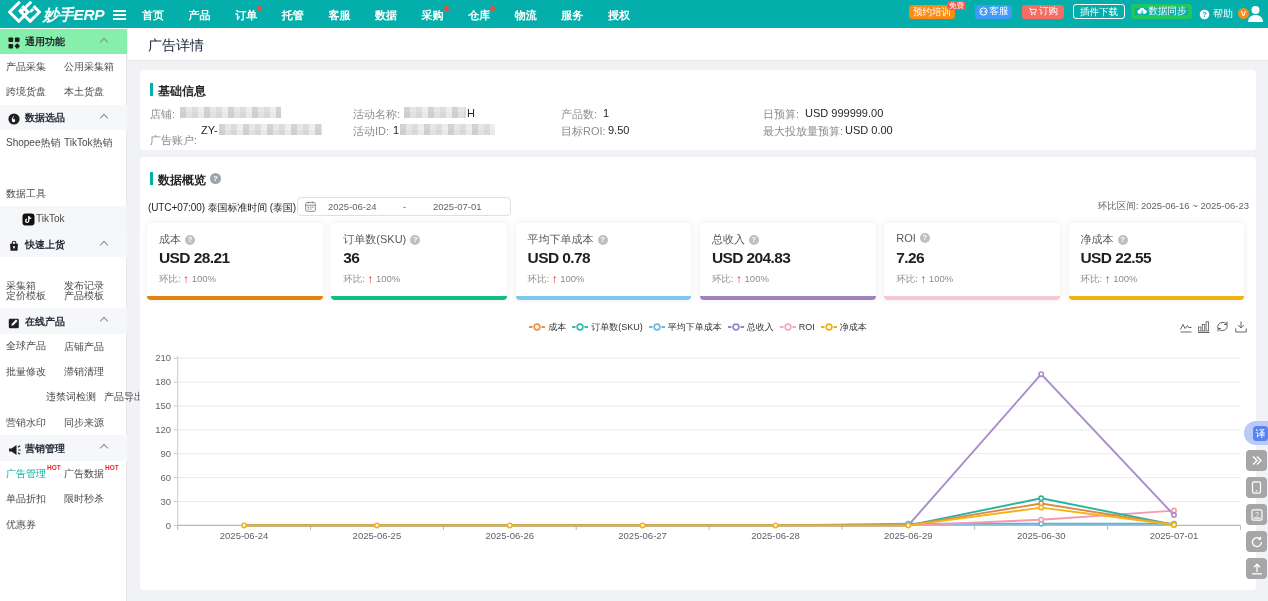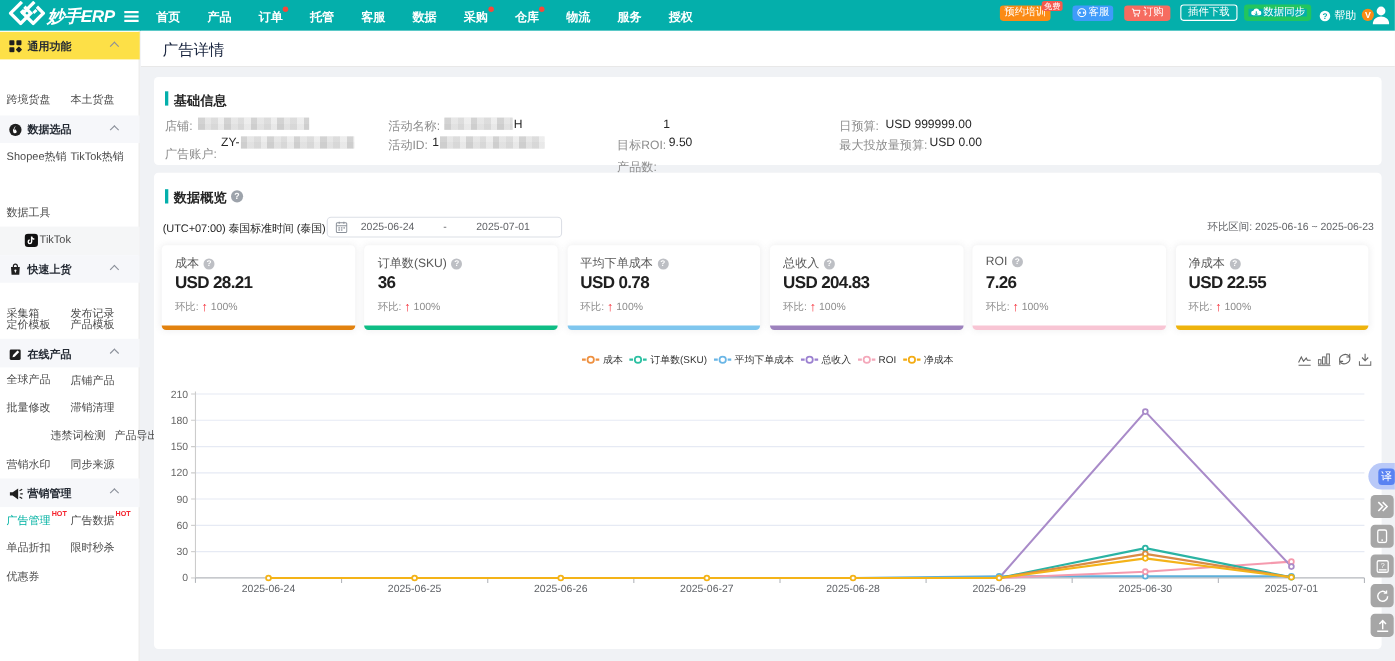--- a/index.html
+++ b/index.html
@@ -75,29 +75,33 @@
       <text x="5.5" y="8.2" font-size="7.5" font-weight="bold" fill="#04afab" text-anchor="middle">?</text>
     </svg>帮助</div>
 <svg class="abs" style="left:1246px;top:5px;" width="17" height="18" viewBox="0 0 17 18">
     <circle cx="9.5" cy="5" r="4" fill="#fff"></circle>
     <path d="M2 17c0-4.5 3.4-7 7.5-7s7.5 2.5 7.5 7z" fill="#fff"></path>
   </svg>
 <div class="abs" style="left:1238px;top:8px;width:11px;height:11px;border-radius:50%;background:#fb8b15;color:#fff;font-size:8px;font-weight:bold;text-align:center;line-height:11px;">V</div>
 
 <div class="abs" style="left:0;top:28px;width:127px;height:573px;background:#fff;border-right:1px solid #e8e8e8;"></div>
 <div id="sidebar" class="abs" style="left:0;top:28.6px;width:127px;height:572px;">
-<div class="srow" style="top:0.0px;background:#fde047;">
+<div class="srow" style="top:0.0px;background:#86efac;">
       <span style="position:absolute;left:8px;top:6.5px;"><svg width="12" height="12" viewBox="0 0 12 12">
           <rect x="0.5" y="0.5" width="4.6" height="4.6" rx="0.8" fill="#1f1f1f"></rect>
           <rect x="6.9" y="0.5" width="4.6" height="4.6" rx="0.8" fill="#1f1f1f"></rect>
           <rect x="0.5" y="6.9" width="4.6" height="4.6" rx="0.8" fill="#1f1f1f"></rect>
           <rect x="7" y="7" width="4.2" height="4.2" rx="0.8" transform="rotate(45 9.2 9.2)" fill="#1f1f1f"></rect>
         </svg></span>
       <span class="shead" style="position:absolute;left:25px;top:6.5px;">通用功能</span>
       <span class="caret"></span>
+    </div>
+<div class="srow" style="top:25.4px;">
+      <span class="sitem" style="left:6px;">产品采集</span>
+      <span class="sitem" style="left:64px;">公用采集箱</span>
     </div>
 <div class="srow" style="top:50.8px;">
       <span class="sitem" style="left:6px;">跨境货盘</span>
       <span class="sitem" style="left:64px;">本土货盘</span>
     </div>
 <div class="srow" style="top:76.3px;background:#f6f7fa;">
       <span style="position:absolute;left:8px;top:6.5px;"><svg width="12" height="12" viewBox="0 0 12 12">
           <circle cx="6" cy="6" r="5.6" fill="#1f1f1f"></circle>
           <path d="M6 2.6c.3 1-.9 1.7-.9 3 0 .5.2.8.4 1.1 0-.6.3-1 .8-1.3-.1.9.9 1.2.9 2.1a1.6 1.6 0 0 1-3.2.2c-.7-1.9.6-2.7 1-3.9z" fill="#fff"></path>
         </svg></span>
@@ -191,21 +195,21 @@
 <div class="abs" style="left:148px;top:37px;font-size:14px;font-weight:500;color:#17233d;">广告详情</div>
 
 <div class="abs" style="left:140px;top:70px;width:1116px;height:80px;background:#fff;border-radius:4px;"></div>
 <div class="abs" style="left:150px;top:83px;width:3px;height:13px;background:#04afab;"></div>
 <div class="abs" style="left:158px;top:82.5px;font-size:12px;font-weight:bold;color:#262626;">基础信息</div>
 <div class="flabel" style="left:150px;top:107px;">店铺:</div>
 <div class="mosaic" style="left:180px;top:107px;width:101px;"></div>
 <div class="flabel" style="left:353px;top:107px;">活动名称:</div>
 <div class="mosaic" style="left:404px;top:107px;width:62px;"></div>
 <div class="fval" style="left:467px;top:107px;">H</div>
-<div class="flabel" style="left:561px;top:107px;margin-top:37px;">产品数:</div>
+<div class="flabel" style="left:561px;top:107px;">产品数:</div>
 <div class="fval" style="left:603px;top:107px;">1</div>
 <div class="flabel" style="left:763px;top:107px;">日预算:</div>
 <div class="fval" style="left:805px;top:107px;">USD 999999.00</div>
 <div class="flabel" style="left:150px;top:112px;margin-top:21px;">广告账户:</div>
 <div class="fval" style="left:201px;top:124px;">ZY-</div>
 <div class="mosaic" style="left:219px;top:124px;width:103px;"></div>
 <div class="flabel" style="left:353px;top:124px;">活动ID:</div>
 <div class="fval" style="left:393px;top:124px;">1</div>
 <div class="mosaic" style="left:400px;top:124px;width:95px;"></div>
 <div class="flabel" style="left:561px;top:124px;">目标ROI:</div>

